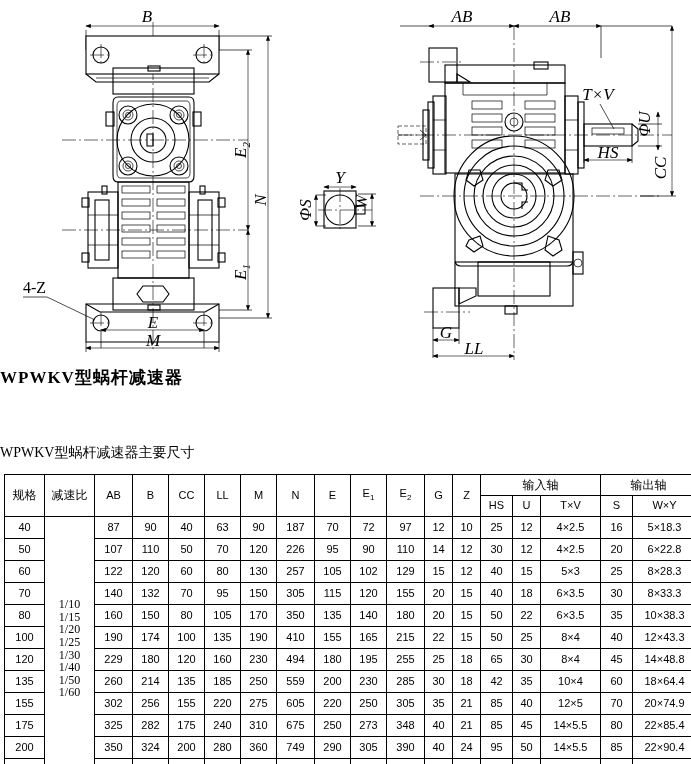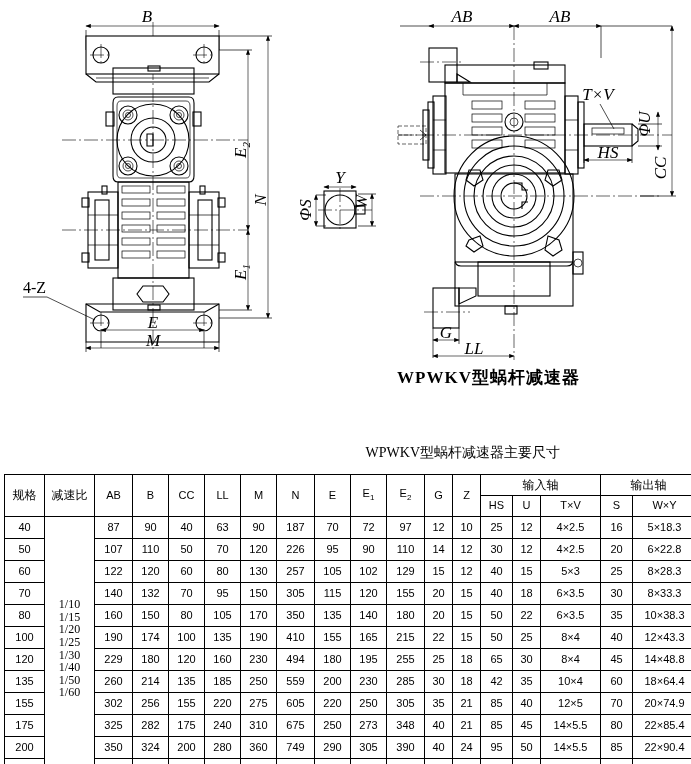--- a/index.html
+++ b/index.html
@@ -39,40 +39,40 @@
     font-size: 16px;
     fill: #000;
   }
 
   
   #figure-caption {
     position: absolute;
     left: 0;
     top: 366px;
     width: 580px;
-    text-align: right;
+    text-align: left;
     font-family: "Liberation Serif", "DejaVu Serif", serif;
     font-weight: bold;
     font-size: 17px;
     letter-spacing: 1px;
   }
 
   
   #table-caption-row {
     position: absolute;
     left: 0;
     top: 444px;
     width: 691px;
     height: 22px;
   }
   #table-caption {
     position: absolute;
     left: 0; top: 0;
     width: 560px;
-    text-align: right;
+    text-align: left;
     font-size: 14px;
     font-family: "Liberation Serif", "DejaVu Serif", serif;
   }
   #table-units {
     position: absolute;
     left: 578px; top: 0;
     font-size: 13px;
     font-family: "Liberation Serif", "DejaVu Serif", serif;
     margin-top: 36px;
   }

